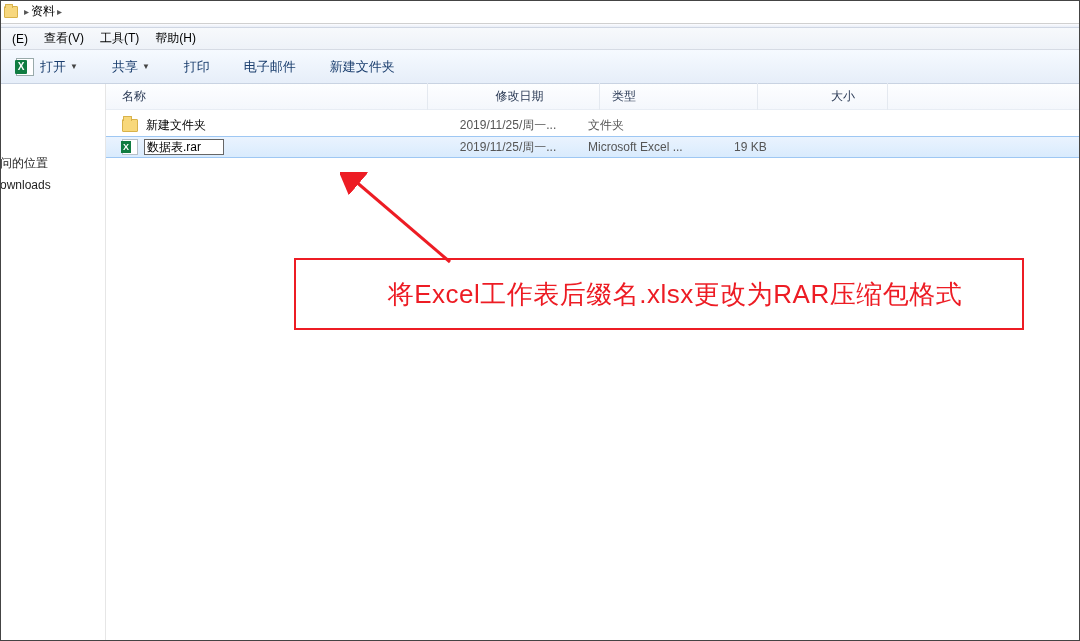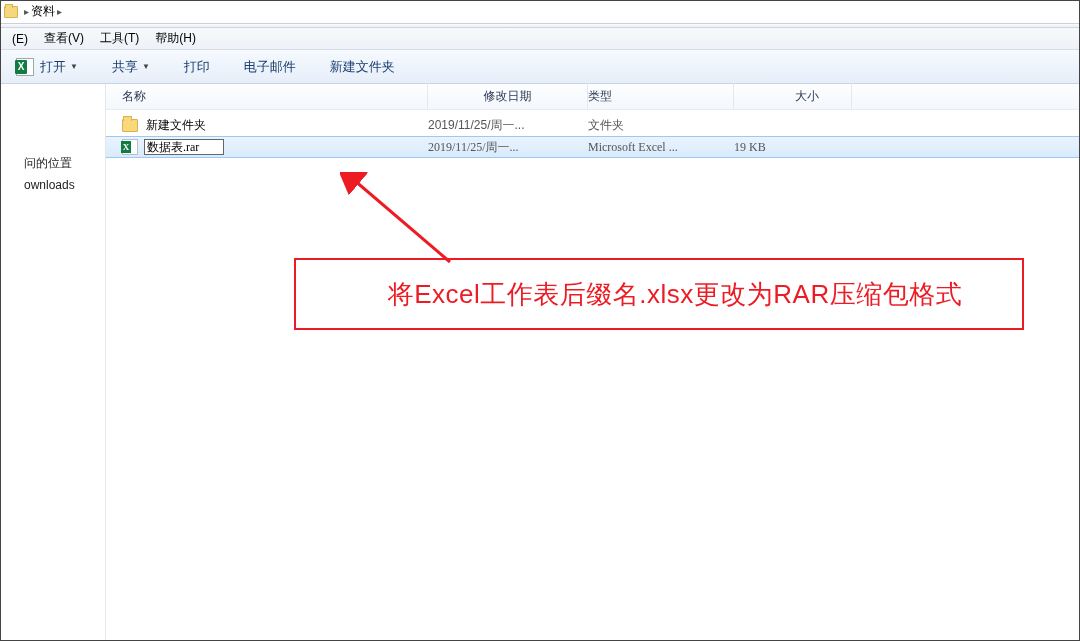--- a/index.html
+++ b/index.html
@@ -92,42 +92,43 @@
   .content { flex:1; position:relative; background:#fff; }
 
   
   .cols {
     height: 26px;
     border-bottom: 1px solid #e8edf4;
     display:flex; align-items:center;
     background: linear-gradient(#fdfeff,#f4f7fc);
     color:#2a3a55;
     padding-left: 12px;
+    gap: 12px;
   }
   .col-name { width: 310px; padding-left:4px; }
   .col-date { width: 160px; text-align: center; }
   .col-type { width: 146px; }
   .col-size { width: 118px; text-align:right; padding-right:32px;}
   .cols > div { border-right: 1px solid #e4e9f0; padding-top:5px; padding-bottom:5px; font-size:12px;}
 
   
   .rows { padding-top: 4px; }
   .row {
     height: 22px;
     display:flex; align-items:center;
     padding-left: 12px;
     font-size:12px;
   }
   .row .c-name { width:310px; display:flex; align-items:center; padding-left:4px;}
-  .row .c-date { width:160px; color:#555;}
+  .row .c-date { width:160px; color:#555;text-align:center;}
   .row .c-type { width:146px; color:#555;}
   .row .c-size { width:118px; text-align:left; padding-right:16px; color:#555;}
   .row.selected {
     background: linear-gradient(#eaf3fe,#d9ebfd);
-    border:1px solid #9ec7f3; border-left:none; border-right:none;font-family:Liberation Serif, serif;
+    border:1px solid #9ec7f3; border-left:none; border-right:none;
   }
 
   .folder-icon {
     display:inline-block; width:16px; height:13px; margin-right:8px;
     background:#f8d87a; border:1px solid #d8b24a; border-radius:1px; position:relative;
   }
   .folder-icon::before{ content:""; position:absolute; top:-4px; left:0; width:7px; height:4px; background:#f8d87a; border:1px solid #d8b24a; border-bottom:none; border-radius:1px 1px 0 0;}
   .excel-icon{
     display:inline-block; width:16px; height:16px; margin-right:6px;
     background:#fff; border:1px solid #b8c0c8; position:relative;
@@ -196,21 +197,21 @@
   <div class="tool-btn">
     <span>电子邮件</span>
   </div>
   <div class="tool-btn">
     <span>新建文件夹</span>
   </div>
 </div>
 
 <div class="main">
   <div class="sidebar">
-    <div class="sidebar-group" style="margin-top:64px;margin-left:24px;">
+    <div class="sidebar-group" style="margin-top:64px;">
       <div class="sidebar-item">问的位置</div>
       <div class="sidebar-item">ownloads</div>
     </div>
   </div>
 
   <div class="content">
     <div class="cols">
       <div class="col-name">名称</div>
       <div class="col-date">修改日期</div>
       <div class="col-type">类型</div>

